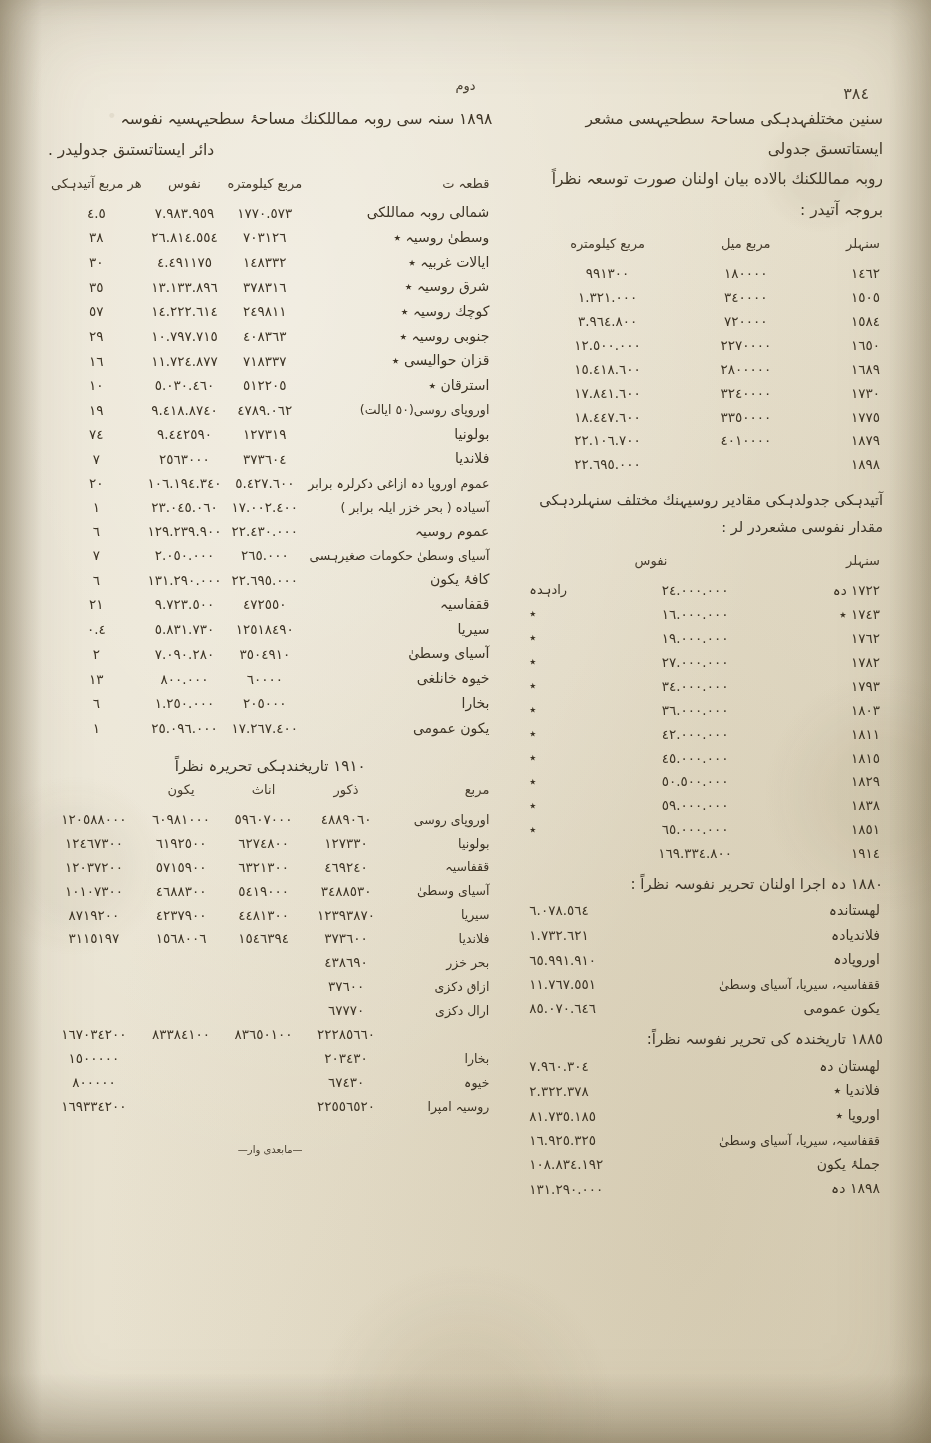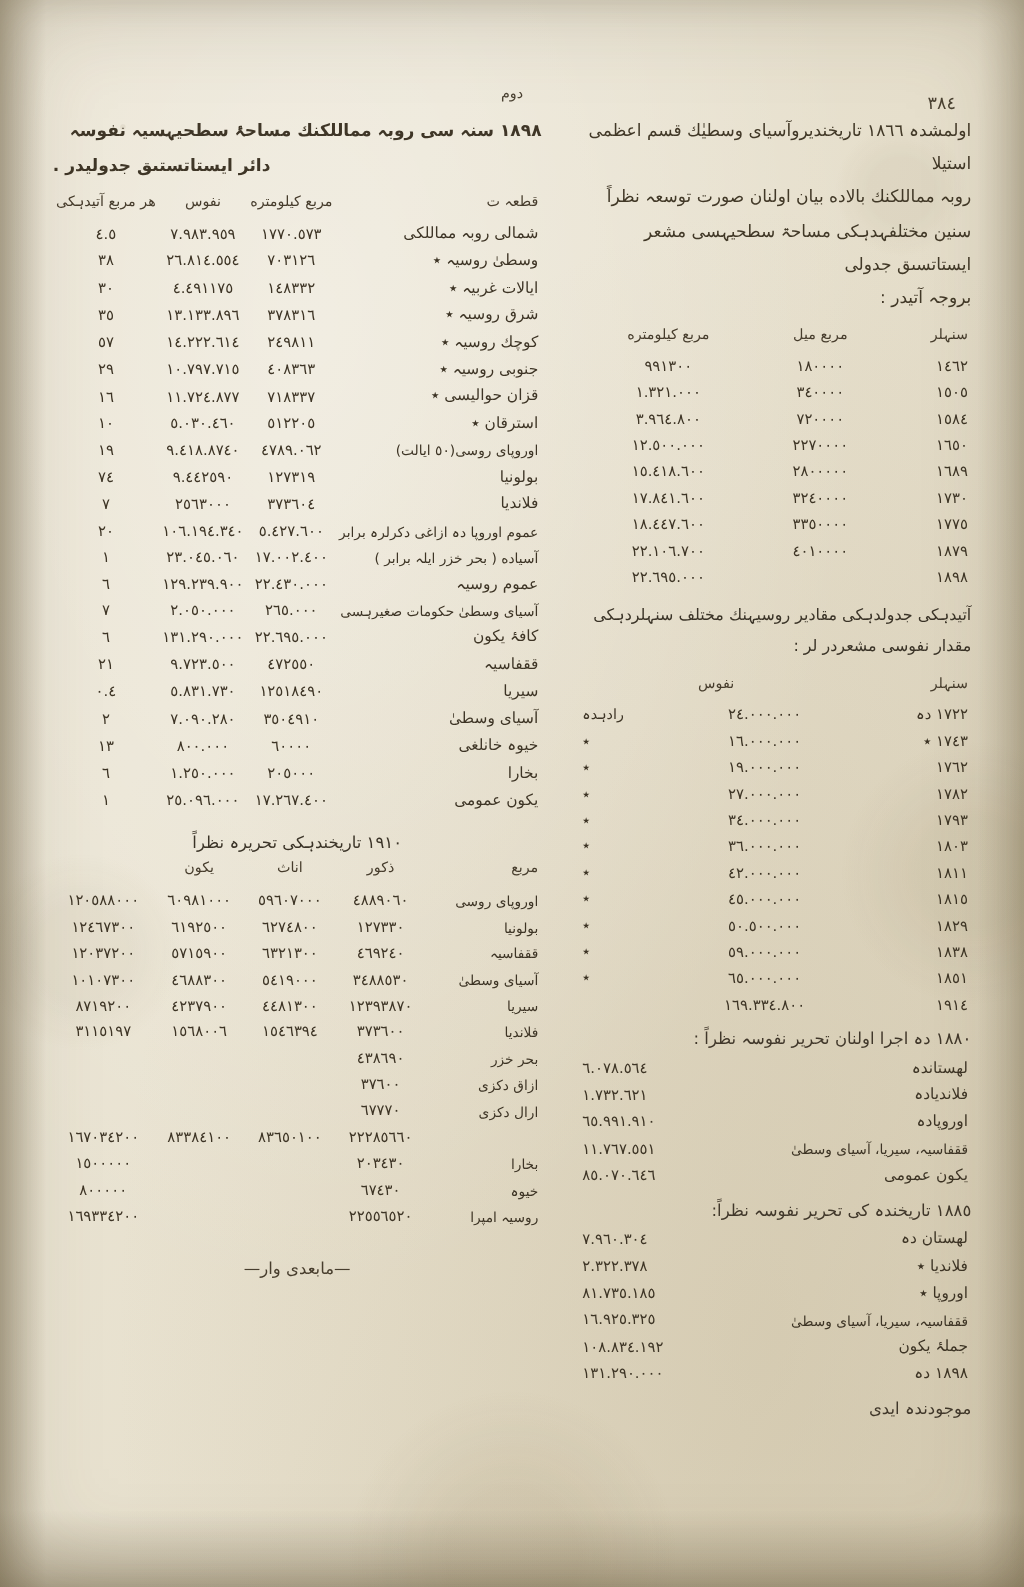--- a/index.html
+++ b/index.html
@@ -92,21 +92,20 @@
     letter-spacing: .3px;
     color: #413827;
   }
 
   .title-block {
     text-align: center;
     font-size: 15.5px;
     line-height: 2.0;
     color: #3f3627;
     margin-bottom: 6px;
-    font-weight: bold;
   }
   .title-block .l1 { text-align: right; }
   .title-block .l2 { text-align: left; padding-right: 30px; }
 
   table.tbl {
     width: 100%;
     border-collapse: collapse;
     font-size: 14px;
     direction: rtl;
   }
@@ -140,21 +139,21 @@
     margin-top: 10px;
     line-height: 1.9;
   }
   .centered-line {
     text-align: center;
     font-size: 15px;
     margin: 16px 0 4px;
   }
   .footer-rule {
     text-align: center;
-    font-size: 15px;
+    font-size: 10px;
     margin-top: 26px;
     color: #473d2d;
   }
   .tight td { padding-top: 0.5px; padding-bottom: 0.5px; }
   .mini {
     font-size: 11.5px;
     line-height: 1.5;
     text-align: right;
   }
   .spacer-8 { height: 8px; }
@@ -166,23 +165,22 @@
 <div class="page">
 
   <div class="folio folio-right">٣٨٤</div>
   <div class="folio folio-center">دوم</div>
 
   <div class="content">
 
     <div class="col col-right">
 
       <div class="para">
-        <div>اولمشدہ ١٨٦٦ تاریخندیروآسیای وسطیٰك قسم اعظمی استیلا</div>
+        <div>سنین مختلفہدہكی مساحۃ سطحیہسی مشعر ایستاتسٮق جدولی</div>
         <div>روبہ مماللكنك بالاده بیان اولنان صورت توسعہ نظراً</div>
-        <div>سنین مختلفہدہكی مساحۃ سطحیہسی مشعر ایستاتسٮق جدولی</div>
         <div>بروجہ آتیدر :</div>
       </div>
 
       <div class="spacer-8"></div>
 
       <table class="tbl tight">
         <thead>
           <tr class="hdr-row">
             <th class="c-r">سنہلر</th>
             <th class="c-c">مربع میل</th>
@@ -367,21 +365,20 @@
             <td class="c-r lbl">جملۂ یكون</td>
             <td class="c-l num">١٠٨.٨٣٤.١٩٢</td>
           </tr>
           <tr>
             <td class="c-r lbl">١٨٩٨ دہ</td>
             <td class="c-l num">١٣١.٢٩٠.٠٠٠</td>
           </tr>
         </tbody>
       </table>
 
-      <div class="sect-head">موجودندہ ایدی</div>
     </div>
 
     <div class="col col-left">
 
       <div class="title-block">
         <div class="l1">١٨٩٨  سنہ سی روبہ مماللكنك مساحۂ سطحیہسیہ نفوسہ</div>
         <div class="l2">دائر ایستاتستٮق جدولیدر .</div>
       </div>
 
       <table class="tbl tight">

